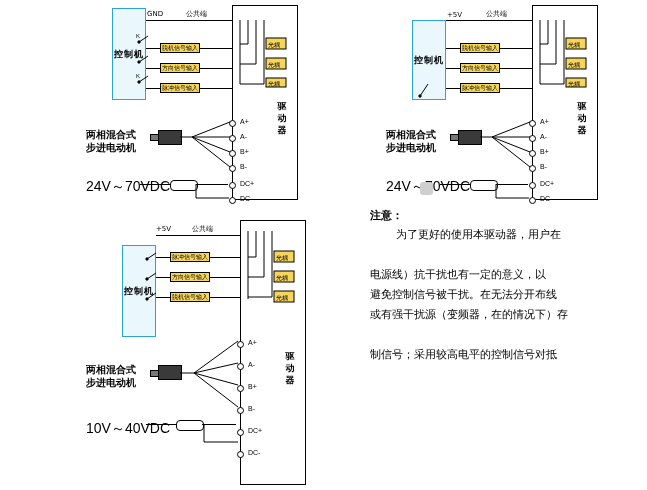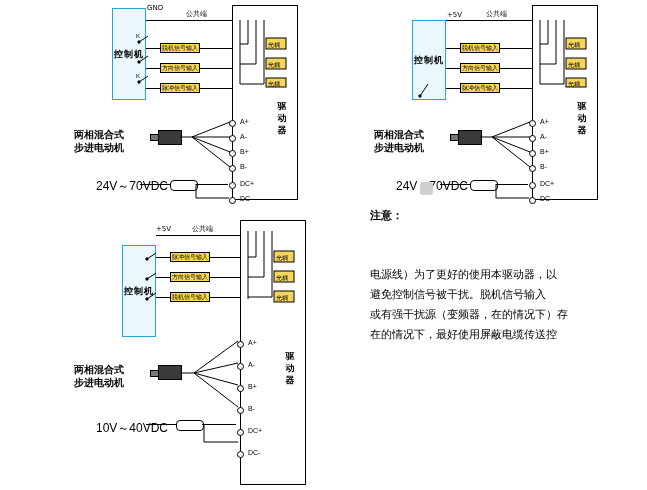--- a/index.html
+++ b/index.html
@@ -5,22 +5,22 @@
   html,body{margin:0;padding:0;}
   body{width:647px;height:490px;background:#ffffff;font-family:"Liberation Sans",sans-serif;overflow:hidden;}
   #root{position:relative;width:647px;height:490px;}
   .abs{position:absolute;}
   .cn{font-family:"DejaVu Sans",sans-serif;}
   .ctrl{border:1px solid #2ba3d6;background:#eaf7fd;box-sizing:border-box;display:flex;align-items:center;justify-content:center;text-align:center;}
   .ctrl span{font-size:9px;font-weight:bold;line-height:11px;color:#000;letter-spacing:1px;}
   .drv{border:1px solid #000;box-sizing:border-box;background:#fff;}
   .lbl{font-size:7px;color:#000;white-space:nowrap;}
   .vlbl{font-size:9px;font-weight:bold;line-height:12px;text-align:center;color:#000;}
-  .motor-txt{font-size:10px;font-weight:bold;line-height:13px;color:#000;white-space:nowrap;}
-  .volt{font-size:12px;color:#000;white-space:nowrap;margin-left:10px;}
+  .motor-txt{font-size:10px;font-weight:bold;line-height:13px;color:#000;white-space:nowrap;margin-left:12px;}
+  .volt{font-size:14px;color:#000;white-space:nowrap;}
   .term{width:7px;height:7px;border:1px solid #000;border-radius:50%;box-sizing:border-box;background:#fff;}
   .pin{font-size:7px;color:#000;white-space:nowrap;}
   .hw{height:1px;background:#000;}
   .sig{font-size:6px;background:#f6d55c;border:1px solid #000;color:#000;padding:0 1px;white-space:nowrap;line-height:8px;}
   .note-title{font-size:11px;font-weight:bold;color:#000;}
   .note-p{font-size:11px;line-height:20px;color:#000;}
   .wm{font-size:11px;color:#b9b9b9;white-space:nowrap;}
   .wm-icon{width:13px;height:13px;border-radius:3px;background:#cfcfcf;display:inline-block;vertical-align:-2px;margin-right:3px;}
   .motor-body{width:22px;height:13px;background:#3a3a3a;border:1px solid #000;}
   .motor-shaft{width:9px;height:5px;background:#777;border:1px solid #000;}
@@ -31,21 +31,21 @@
 <body>
 
 <div id="root">
 
   <div class="abs" style="left:0;top:0;width:320px;height:205px;">
 
     <div class="abs ctrl cn" style="left:112px;top:8px;width:34px;height:92px;">
       <span>控制机</span>
     </div>
 
-    <div class="abs lbl cn" style="left:147px;top:4px;">GND</div>
+    <div class="abs lbl cn" style="left:147px;top:10px;">GND</div>
 
     <div class="abs lbl cn" style="left:186px;top:9px;">公共端</div>
 
     <div class="abs hw" style="left:146px;top:20px;width:86px;"></div>
     <div class="abs hw" style="left:146px;top:48px;width:86px;"></div>
     <div class="abs hw" style="left:146px;top:68px;width:86px;"></div>
     <div class="abs hw" style="left:146px;top:88px;width:86px;"></div>
 
     <div class="abs" style="left:136px;top:32px;">
       <svg width="16" height="62" viewBox="0 0 16 62">
@@ -341,23 +341,23 @@
           <line x1="58" y1="0" x2="58" y2="18"></line>
           <line x1="58" y1="18" x2="92" y2="18"></line>
         </g>
       </svg>
     </div>
   </div>
 
   <div class="abs" style="left:370px;top:208px;width:262px;">
     <div class="note-title cn">注意：</div>
     <div class="note-p cn" style="margin-top:2px;">
+      <span style="margin-left:26px;">为了更好的使用本驱动器，用户在</span><br>
       <br>
+      <span>电源线）抗干扰也有一定的意义，以</span><br>
+      <span>避免控制信号被干扰。在无法分开布线</span><br>
+      <span>或有强干扰源（变频器，在的情况下）存</span><br>
       <br>
-      <span>电源线）为了更好的使用本驱动器，以</span><br>
-      <span>避免控制信号被干扰。脱机信号输入</span><br>
-      <span>或有强干扰源（变频器，在的情况下）存</span><br>
-      <span>在的情况下，最好使用屏蔽电缆传送控</span><br>
-      <br>
+      <span>制信号；采用较高电平的控制信号对抵</span><br>
     </div>
   </div>
 
 </div>
 
 </body></html>

